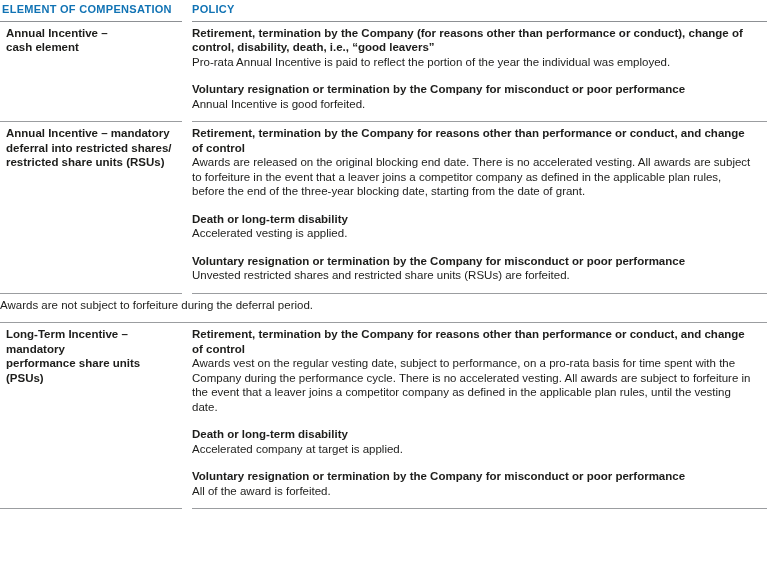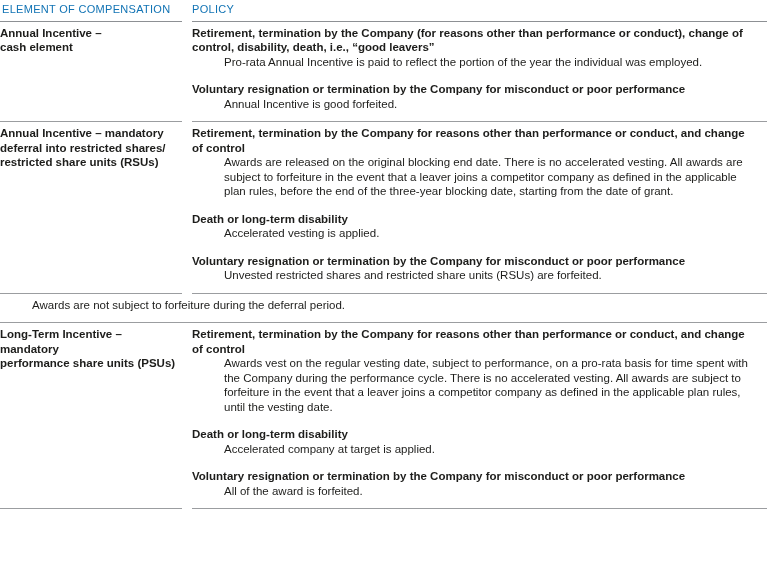--- a/index.html
+++ b/index.html
@@ -20,45 +20,45 @@
     font-size: 11.5px;
     line-height: 14.5px;
   }
   .trow {
     display: flex;
     align-items: stretch;
   }
   .cell-el {
     flex: 0 0 182px;
     width: 182px;
-    padding: 4px 4px 10px 0;
+    padding: 4px 4px 10px 6px;
     margin-right: 10px;
     border-bottom: 1px solid #9b9da0;
     font-weight: bold;
     white-space: pre-line;
   }
   .cell-pol {
     flex: 1 1 auto;
     padding: 4px 12px 10px 0;
     border-bottom: 1px solid #9b9da0;
   }
   .hdr .cell-el, .hdr .cell-pol {
     padding: 2px 2px 4px 2px;
     border-bottom: 1px solid #8d9094;
     color: #1173b4;
-    font-weight: normal;
+    font-weight: bold;
     font-size: 11px;
     letter-spacing: 0.3px;
     white-space: normal;
   }
   .hdr .cell-pol { padding-left: 0; }
   .pol-block { margin: 0; }
   .pol-block + .pol-block { margin-top: 13px; }
   .pol-heading { font-weight: bold; }
-  .pol-body { font-weight: normal; margin-left: 32px; }
+  .pol-body { font-weight: normal; }
 </style>
 </head>
 <body>
 
 <div class="comp-table">
 
   <div class="trow hdr">
     <div class="cell-el">ELEMENT OF COMPENSATION</div>
     <div class="cell-pol">POLICY</div>
   </div>

